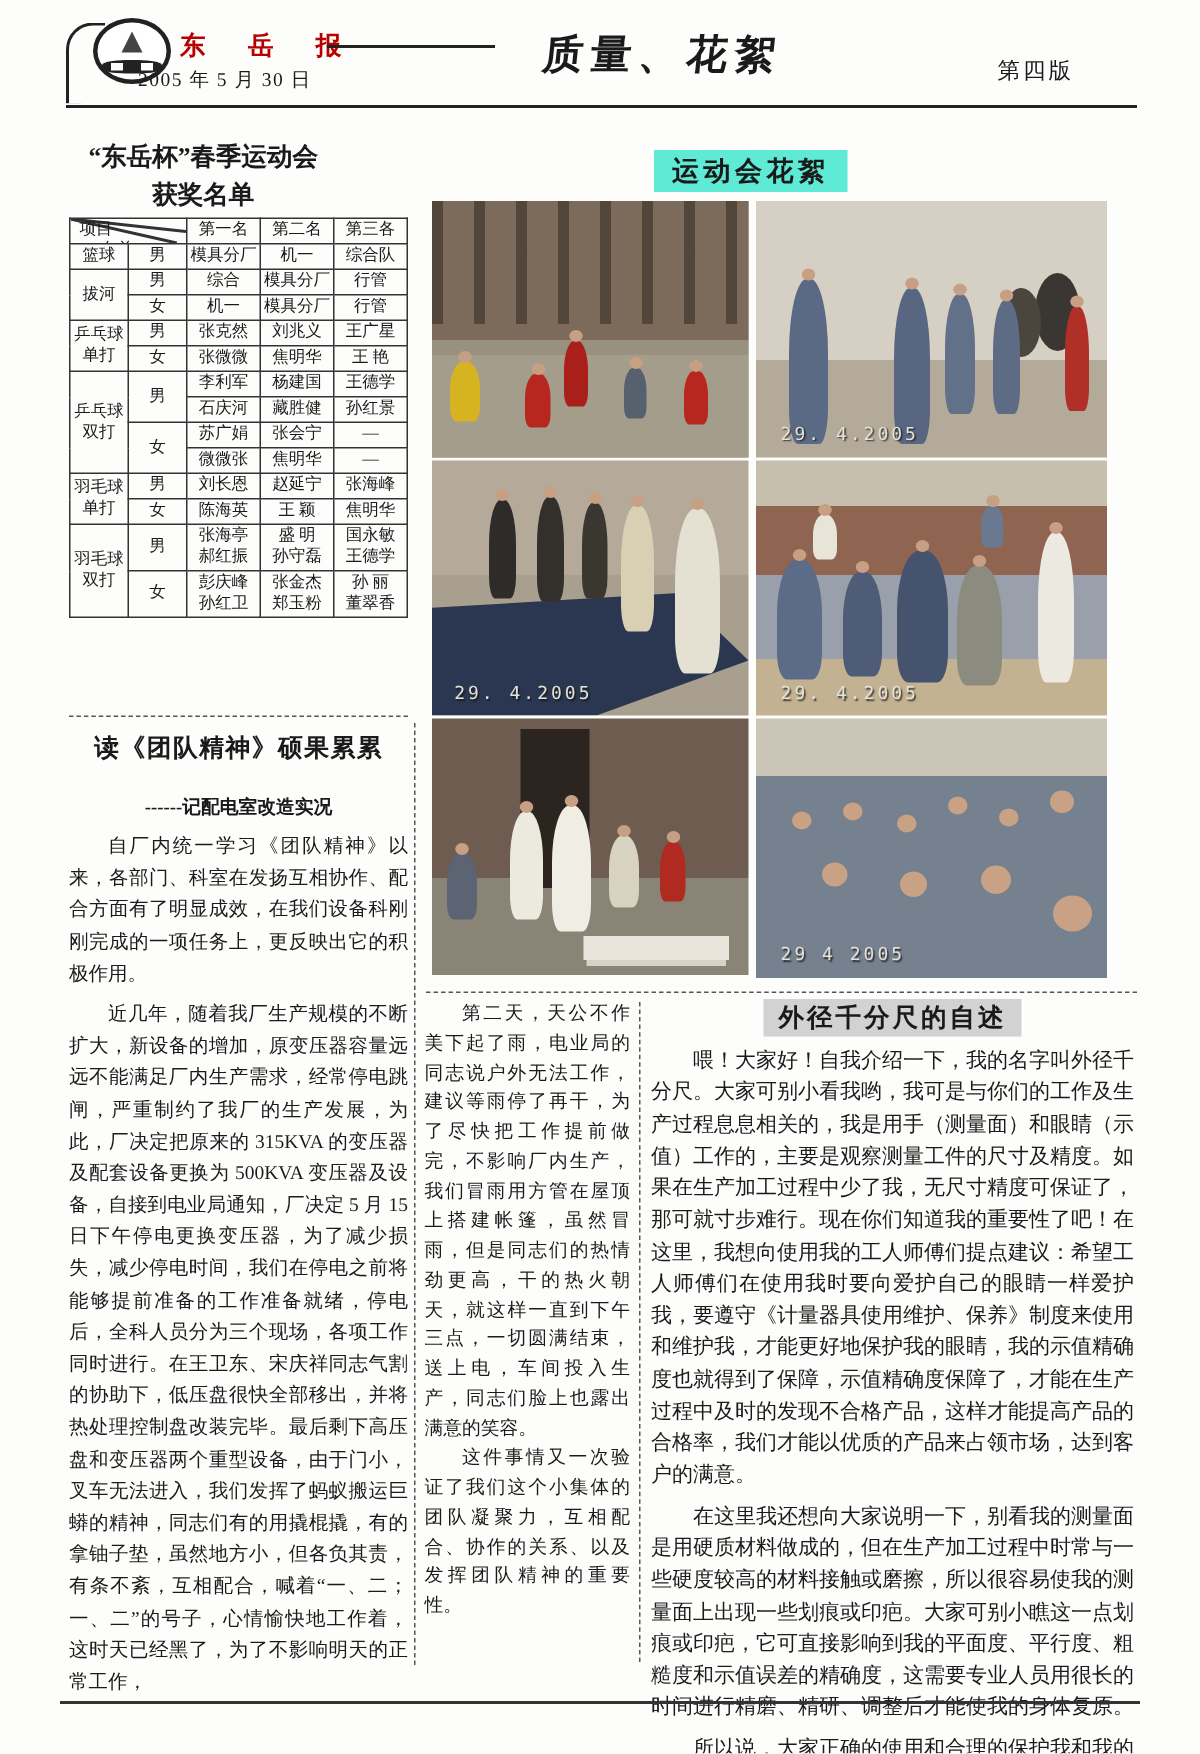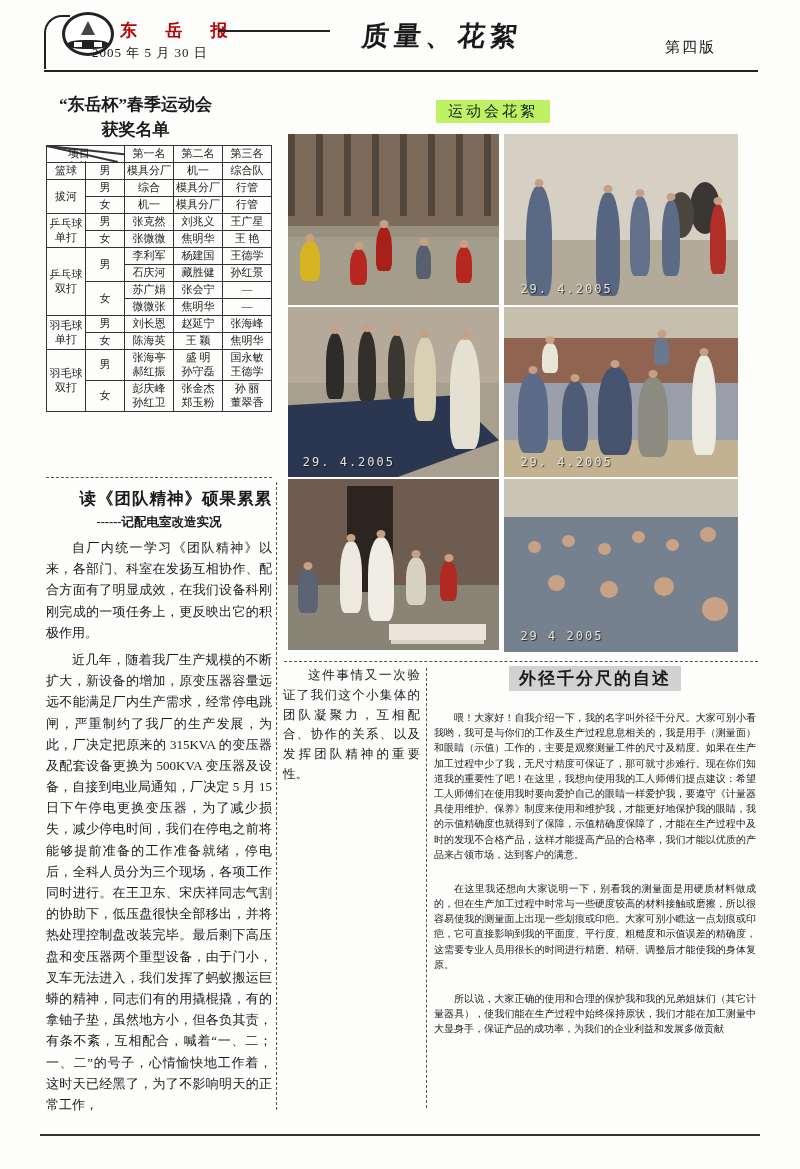--- a/index.html
+++ b/index.html
@@ -28,28 +28,28 @@
   .article1 .t2{font-size:17px;font-weight:600;text-align:center;line-height:1.4;}
   .article1 p{margin:5px 0 3px;font-size:13px;line-height:1.62;text-align:justify;text-indent:2em;}
 
   table.award{border-collapse:collapse;width:226px;margin-top:3px;font-size:11px;text-align:center;table-layout:fixed;}
   table.award td{border:1px solid #333;padding:0;height:16px;line-height:1.25;overflow:hidden;}
   table.award td.ev{width:56px;} table.award td.g{width:26px;}
   table.award td.n{width:48px;}
   td.cornercell{height:40px;position:relative;}
   .cornercell svg{position:absolute;left:0;top:0;width:100%;height:100%;}
   .cornercell .lt{position:absolute;font-size:11px;}
-  .ct{right:14px;top:18px;} .cm{left:20px;top:14px;} .cb{left:21px;bottom:1px;}
+  .ct{right:14px;top:18px;} .cm{left:20px;top:14px;} .cb{left:6px;bottom:1px;}
   tr.dbl td{height:30px;}
 
   .dash-h{border-top:1px dashed #555;height:0;}
   .dash-v{border-left:1px dashed #555;width:0;}
 
   
-  .gal-headline{left:436px;top:100px;background:#bef264;padding:2px 12px;font-family:"Liberation Sans",sans-serif;font-weight:400;font-size:15px;letter-spacing:3px;}
+  .gal-headline{left:436px;top:100px;background:#5eead4;padding:2px 12px;font-family:"Liberation Sans",sans-serif;font-weight:700;font-size:18px;letter-spacing:3px;}
   .photo{position:absolute;overflow:hidden;background:#999;}
   .ts{position:absolute;left:7%;bottom:5%;color:#e4e2d8;font-family:"DejaVu Sans Mono",monospace;font-size:12px;letter-spacing:2px;text-shadow:1px 1px 1px rgba(20,20,20,.8);}
   .fg{position:absolute;border-radius:45% 45% 22% 22%;}
   .fg::before{content:"";position:absolute;top:-7px;left:50%;transform:translateX(-50%);width:9px;height:8px;border-radius:50%;background:#c7a084;}
   .round{border-radius:50%;}
 
   .p1{background-image:
       repeating-linear-gradient(90deg, rgba(32,25,20,.45) 0 7px, rgba(0,0,0,0) 7px 28px),
       linear-gradient(#7c6b5a 0 54%, #989180 54% 60%, #a49d8b 60% 100%);
       background-size:100% 48%,100% 100%;background-repeat:no-repeat;}
@@ -58,33 +58,33 @@
   .p3 .tbl{position:absolute;left:0;top:52%;width:100%;height:48%;background:#2b3750;clip-path:polygon(0 12%, 78% 0, 100% 55%, 52% 100%, 0 100%);}
   .p4{background:linear-gradient(#c7bfae 0 18%, #8f6450 18% 45%, #9aa0ab 45% 78%, #c3b291 78% 100%);}
   .p5{background:linear-gradient(#6e5c50 0 62%, #8a8477 62% 100%);}
   .p5 .door{position:absolute;left:28%;top:4%;width:22%;height:62%;background:#2c241e;}
   .p5 .wtable{position:absolute;right:6%;bottom:6%;width:46%;height:9%;background:#e9e5da;box-shadow:0 6px 0 -2px #d6d2c6;}
   .p6{background:linear-gradient(#cbc5b7 0 22%, #76818f 22% 100%);}
   .head{position:absolute;width:13px;height:12px;border-radius:50%;background:#c9a285;}
 
   
   .article2{left:46px;top:488px;width:226px;}
-  .article2 h2{margin:0;font-size:16.5px;font-weight:700;text-align:right;letter-spacing:1px;}
-  .article2 .sub{font-size:12.5px;font-weight:700;text-align:center;margin-top:4px;}
+  .article2 h2{margin:0;font-size:16.5px;font-weight:700;text-align:center;letter-spacing:1px;}
+  .article2 .sub{font-size:12.5px;font-weight:700;text-align:center;margin-top:20px;}
   .article2 p{margin:6px 0 0;font-size:13px;line-height:1.63;text-align:justify;text-indent:2em;}
 
   .article2cont{left:283px;top:666px;width:137px;}
   .article2cont p{margin:0 0 0;font-size:12.5px;line-height:1.58;text-align:justify;text-indent:2em;}
   .article2cont p.noindent{text-indent:0;}
 
   
   .article3{left:434px;top:666px;width:322px;}
   .article3 .hwrap{text-align:center;}
   .article3 .hl{display:inline-block;background:#d2d2d2;padding:1px 10px;font-family:"Liberation Sans",sans-serif;font-weight:700;font-size:17px;letter-spacing:2px;}
-  .article3 p{margin:19px 0 0;font-size:10px;line-height:1.52;text-align:justify;text-indent:2em;}
+  .article3 p{margin:6px 0 0;font-size:14px;line-height:1.52;text-align:justify;text-indent:2em;}
 </style>
 </head>
 <body>
 
 <div class="page">
 
   <div class="abs corner-curve"></div>
   <div class="abs logo">
     <div class="tower"></div>
     <div class="band"></div>
@@ -296,20 +296,21 @@
   </div>
 
   <div class="abs article2">
     <h2>读《团队精神》硕果累累</h2>
     <div class="sub">------记配电室改造实况</div>
     <p>自厂内统一学习《团队精神》以来，各部门、科室在发扬互相协作、配合方面有了明显成效，在我们设备科刚刚完成的一项任务上，更反映出它的积极作用。</p>
     <p>近几年，随着我厂生产规模的不断扩大，新设备的增加，原变压器容量远远不能满足厂内生产需求，经常停电跳闸，严重制约了我厂的生产发展，为此，厂决定把原来的 315KVA 的变压器及配套设备更换为 500KVA 变压器及设备，自接到电业局通知，厂决定 5 月 15 日下午停电更换变压器，为了减少损失，减少停电时间，我们在停电之前将能够提前准备的工作准备就绪，停电后，全科人员分为三个现场，各项工作同时进行。在王卫东、宋庆祥同志气割的协助下，低压盘很快全部移出，并将热处理控制盘改装完毕。最后剩下高压盘和变压器两个重型设备，由于门小，叉车无法进入，我们发挥了蚂蚁搬运巨蟒的精神，同志们有的用撬棍撬，有的拿铀子垫，虽然地方小，但各负其责，有条不紊，互相配合，喊着“一、二；一、二”的号子，心情愉快地工作着，这时天已经黑了，为了不影响明天的正常工作，</p>
   </div>
 
   <div class="abs article2cont">
+    <p>第二天，天公不作美下起了雨，电业局的同志说户外无法工作，建议等雨停了再干，为了尽快把工作提前做完，不影响厂内生产，我们冒雨用方管在屋顶上搭建帐篷，虽然冒雨，但是同志们的热情劲更高，干的热火朝天，就这样一直到下午三点，一切圆满结束，送上电，车间投入生产，同志们脸上也露出满意的笑容。</p>
     <p>这件事情又一次验证了我们这个小集体的团队凝聚力，互相配合、协作的关系、以及发挥团队精神的重要性。</p>
 
   </div>
 
   <div class="abs article3">
     <div class="hwrap">
       <span class="hl">外径千分尺的自述</span>
     </div>
     <p>喂！大家好！自我介绍一下，我的名字叫外径千分尺。大家可别小看我哟，我可是与你们的工作及生产过程息息相关的，我是用手（测量面）和眼睛（示值）工作的，主要是观察测量工件的尺寸及精度。如果在生产加工过程中少了我，无尺寸精度可保证了，那可就寸步难行。现在你们知道我的重要性了吧！在这里，我想向使用我的工人师傅们提点建议：希望工人师傅们在使用我时要向爱护自己的眼睛一样爱护我，要遵守《计量器具使用维护、保养》制度来使用和维护我，才能更好地保护我的眼睛，我的示值精确度也就得到了保障，示值精确度保障了，才能在生产过程中及时的发现不合格产品，这样才能提高产品的合格率，我们才能以优质的产品来占领市场，达到客户的满意。</p>
     <p>在这里我还想向大家说明一下，别看我的测量面是用硬质材料做成的，但在生产加工过程中时常与一些硬度较高的材料接触或磨擦，所以很容易使我的测量面上出现一些划痕或印疤。大家可别小瞧这一点划痕或印疤，它可直接影响到我的平面度、平行度、粗糙度和示值误差的精确度，这需要专业人员用很长的时间进行精磨、精研、调整后才能使我的身体复原。</p>

